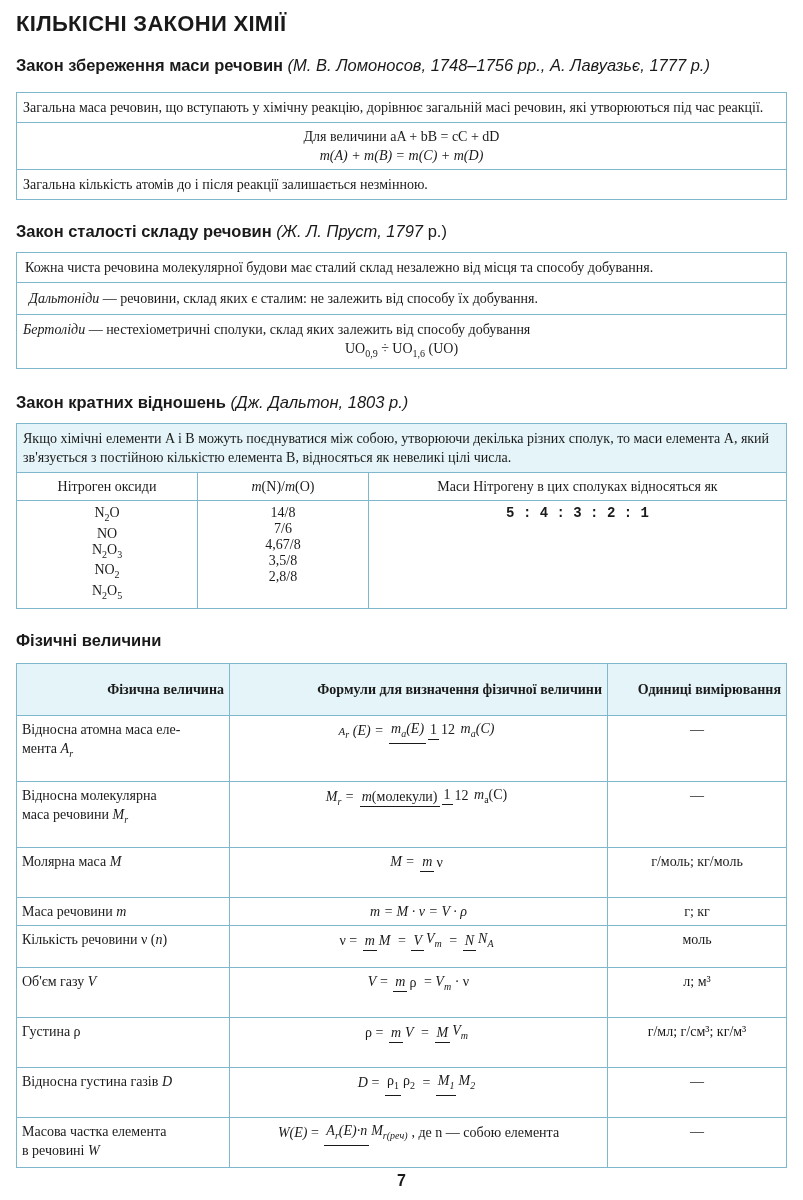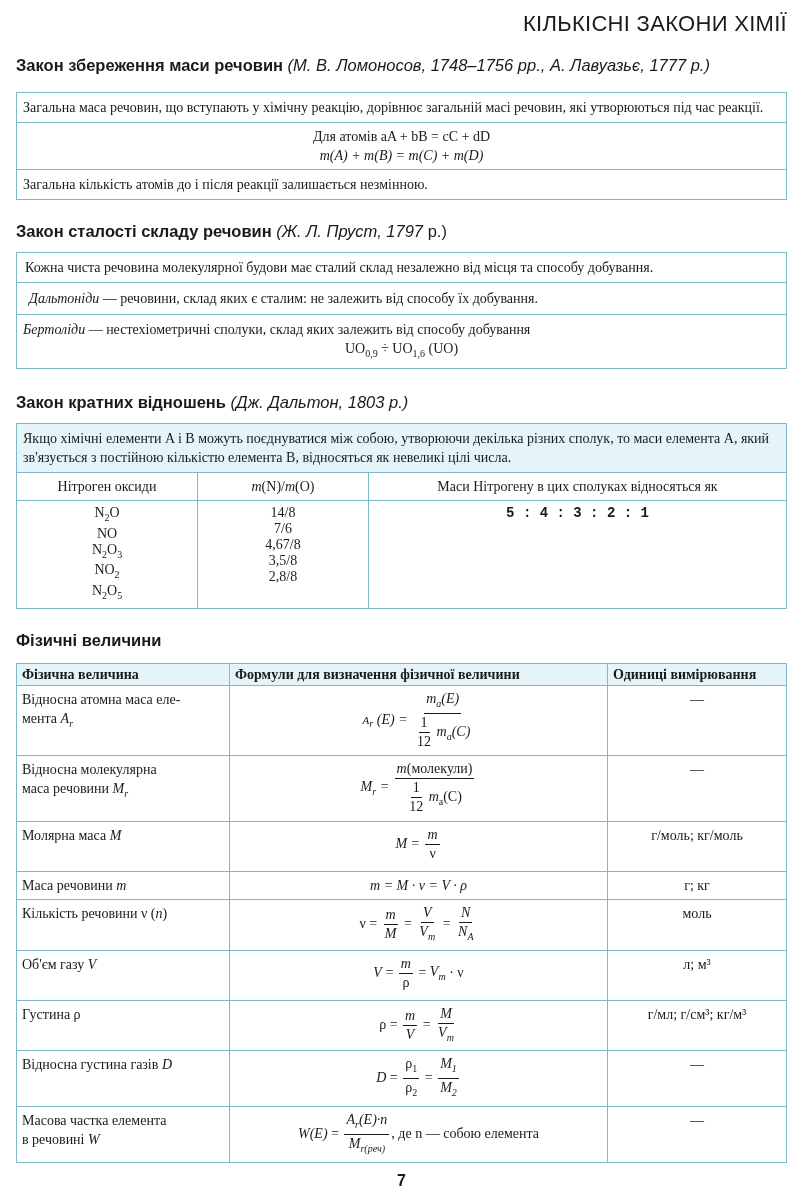--- a/index.html
+++ b/index.html
@@ -1,30 +1,30 @@
 <!DOCTYPE html>
 <html><head>
 <meta charset="utf-8">
 <style>
   html, body { margin: 0; padding: 0; background: #ffffff; }
   body { width: 803px; height: 1200px; position: relative; overflow: hidden; color: #1a1a1a;
          font-family: "Liberation Serif", serif; }
   .page { position: absolute; left: 16px; top: 0; width: 771px; }
-  .title { text-align: right; font-family: "Liberation Sans", sans-serif; font-weight: normal;
+  .title { text-align: left; font-family: "Liberation Sans", sans-serif; font-weight: bold;
            font-size: 22px; letter-spacing: 0.3px; margin-top: 8px; height: 32px; line-height: 32px; }
   .sec-head { font-family: "Liberation Sans", sans-serif; font-size: 16.5px; margin: 0; line-height: 22px; }
   .sec-head b { font-weight: bold; }
   .sec-head i { font-style: italic; }
   .box { border: 1.5px solid #7fb8cc; border-collapse: collapse; width: 100%; }
   .box td, .box th { border: 1.5px solid #7fb8cc; padding: 4px 5px; font-size: 14px; line-height: 19px; vertical-align: top; }
   .center { text-align: center; }
   .cyan { background: #e4f4f8; }
   .bold { font-weight: bold; }
-  .hdr th { background: #e4f4f8; font-weight: bold; text-align: left; padding: 1px 5px; }
-  .frac { display: inline-flex; flex-direction: column; align-items: center; vertical-align: middle; margin: 0 2px; justify-content: flex-end; }
+  .hdr th { background: #e4f4f8; font-weight: bold; text-align: right; padding: 16px 5px; }
+  .frac { display: inline-flex; flex-direction: row; align-items: center; vertical-align: middle; margin: 0 2px; justify-content: flex-end; }
   .frac .num { border-bottom: 1px solid #1a1a1a; padding: 0 2px; line-height: 18px; }
   .frac .den { padding: 0 2px; line-height: 18px; }
   .math { font-style: italic; }
   sub { font-size: 10px; }
   .pagenum { position: absolute; left: 0; width: 803px; top: 1172px; text-align: center;
              font-family: "Liberation Sans", sans-serif; font-weight: bold; font-size: 16px; }
   .oxides td { line-height: 16px; }
 </style>
 </head>
 <body>
@@ -36,21 +36,21 @@
     <b>Закон збереження маси речовин</b>
     <i>(М. В. Ломоносов, 1748–1756 рр., А. Лавуазьє, 1777 р.)</i>
   </div>
   <table class="box" style="margin-top:16px">
     <tbody>
         <tr>
           <td style="padding:5px 6px">Загальна маса речовин, що вступають у хімічну реакцію, дорівнює загальній масі речовин, які утворюються під час реакції.</td>
         </tr>
     <tr>
           <td class="center" style="padding:4px 6px">
-      <div>Для атомів aA + bB = cC + dD</div>
+      <div>Для величини aA + bB = cC + dD</div>
       <div class="math">m(A) + m(B) = m(C) + m(D)</div>
     </td>
         </tr>
     <tr>
           <td style="padding:5px 6px">Загальна кількість атомів до і після реакції залишається незмінною.</td>
         </tr>
   </tbody>
     </table>
 
   <div style="margin-top:20px" class="sec-head">

